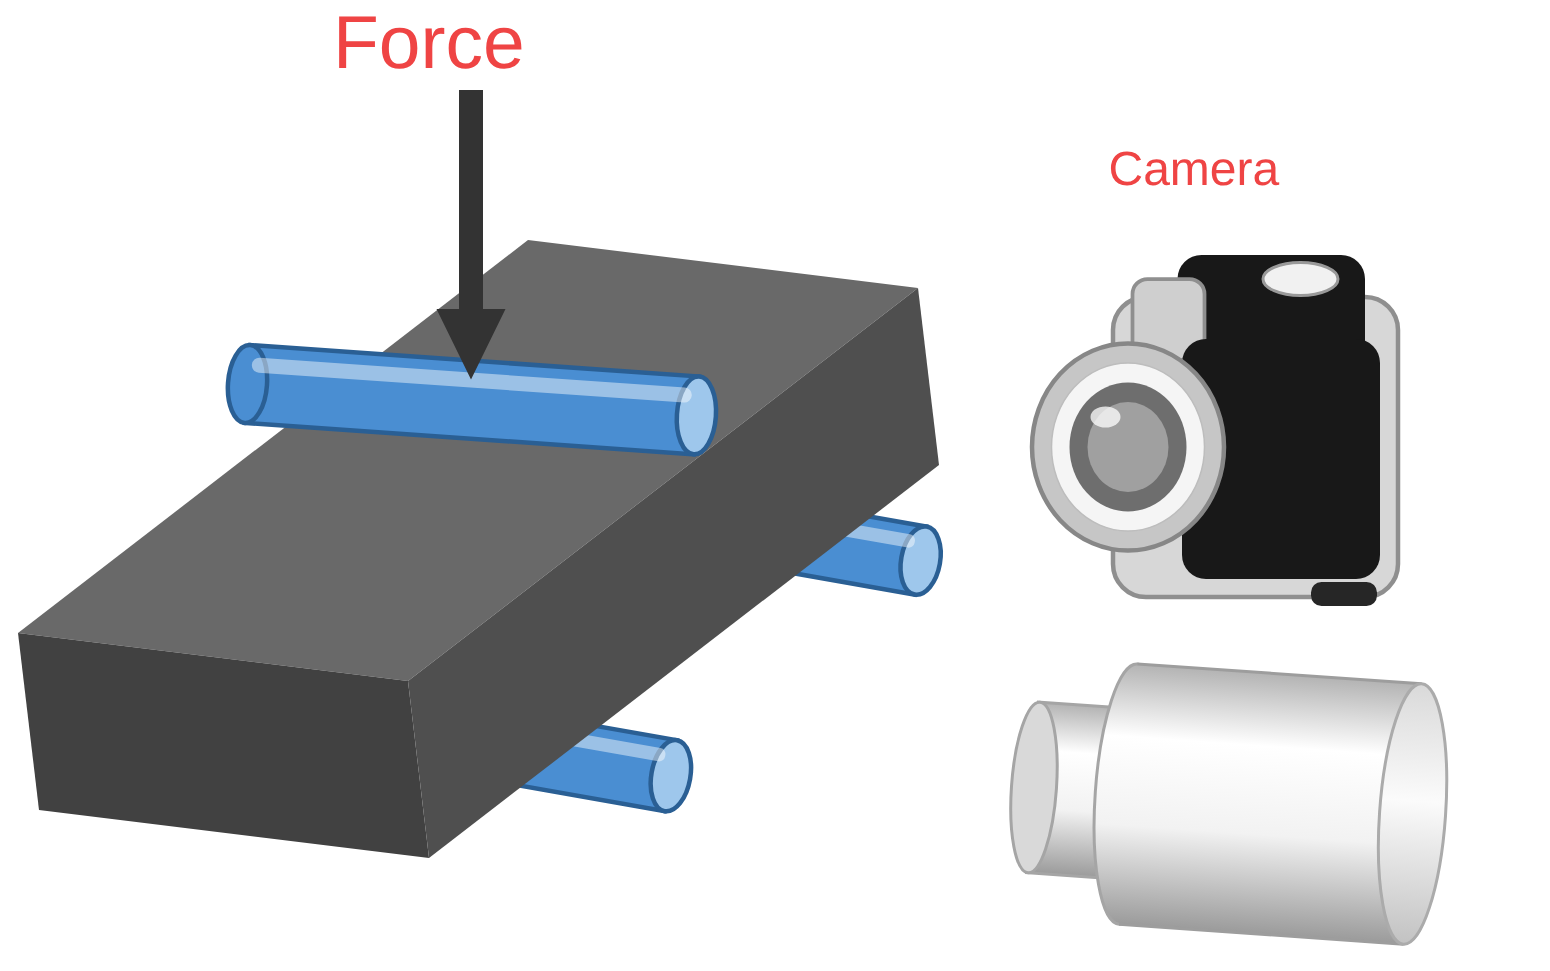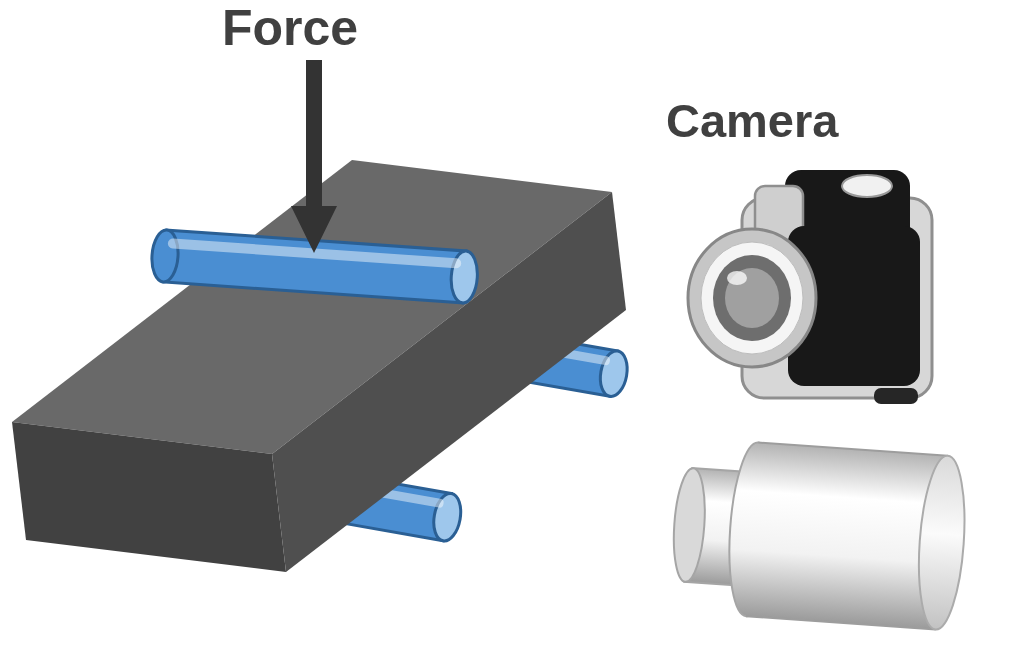--- a/index.html
+++ b/index.html
@@ -15,28 +15,28 @@
     overflow: hidden;
     font-family: "Liberation Sans", "DejaVu Sans", sans-serif;
   }
   .canvas svg {
     position: absolute;
     left: 0;
     top: 0;
   }
   .label {
     position: absolute;
-    font-weight: bold;
-    color: #404040;
+    font-weight: normal;
+    color: #ef4444;
     z-index: 2;
     white-space: nowrap;
     line-height: 1.05;
   }
   .label-force  { left: 222px; top: 2px;   font-size: 50px; }
-  .label-camera { left: 666px; top: 96px;  font-size: 47px; }
+  .label-camera { left: 739px; top: 96px;  font-size: 32px; }
   .label-led    { left: 788px; top: 514px; font-size: 47px; }
 </style>
 </head>
 <body>
 
 <div class="canvas">
 
   <svg width="1033" height="647" viewBox="0 0 1033 647">
     <defs>
       <linearGradient id="ledGrad" x1="0" y1="0" x2="0" y2="1">

